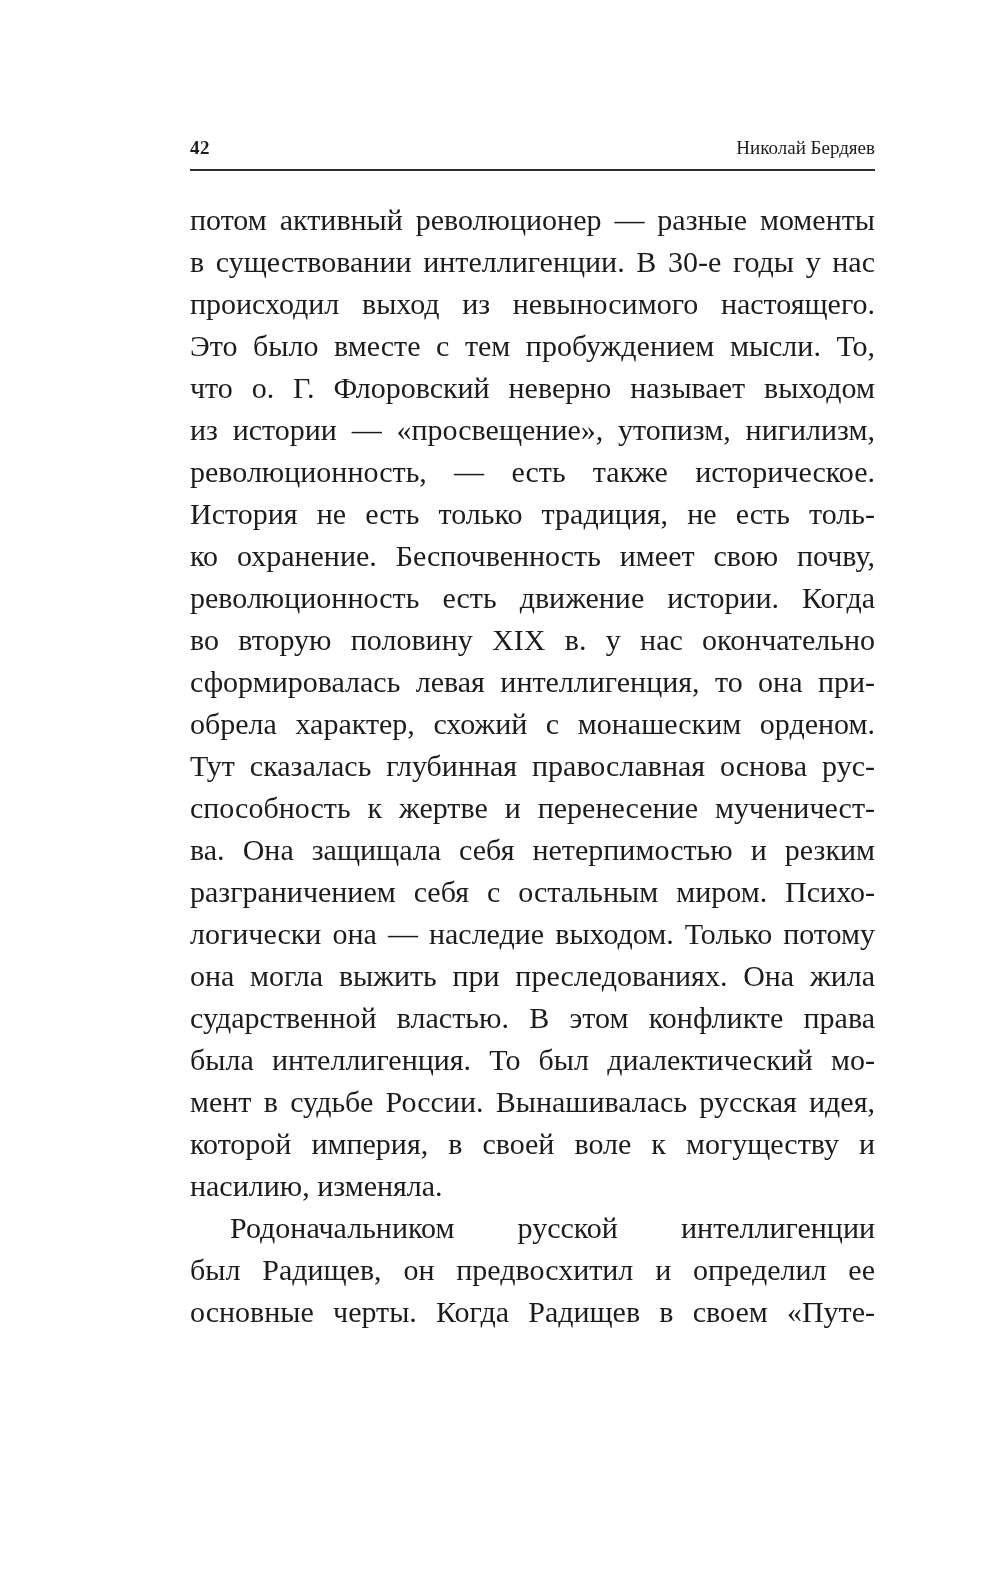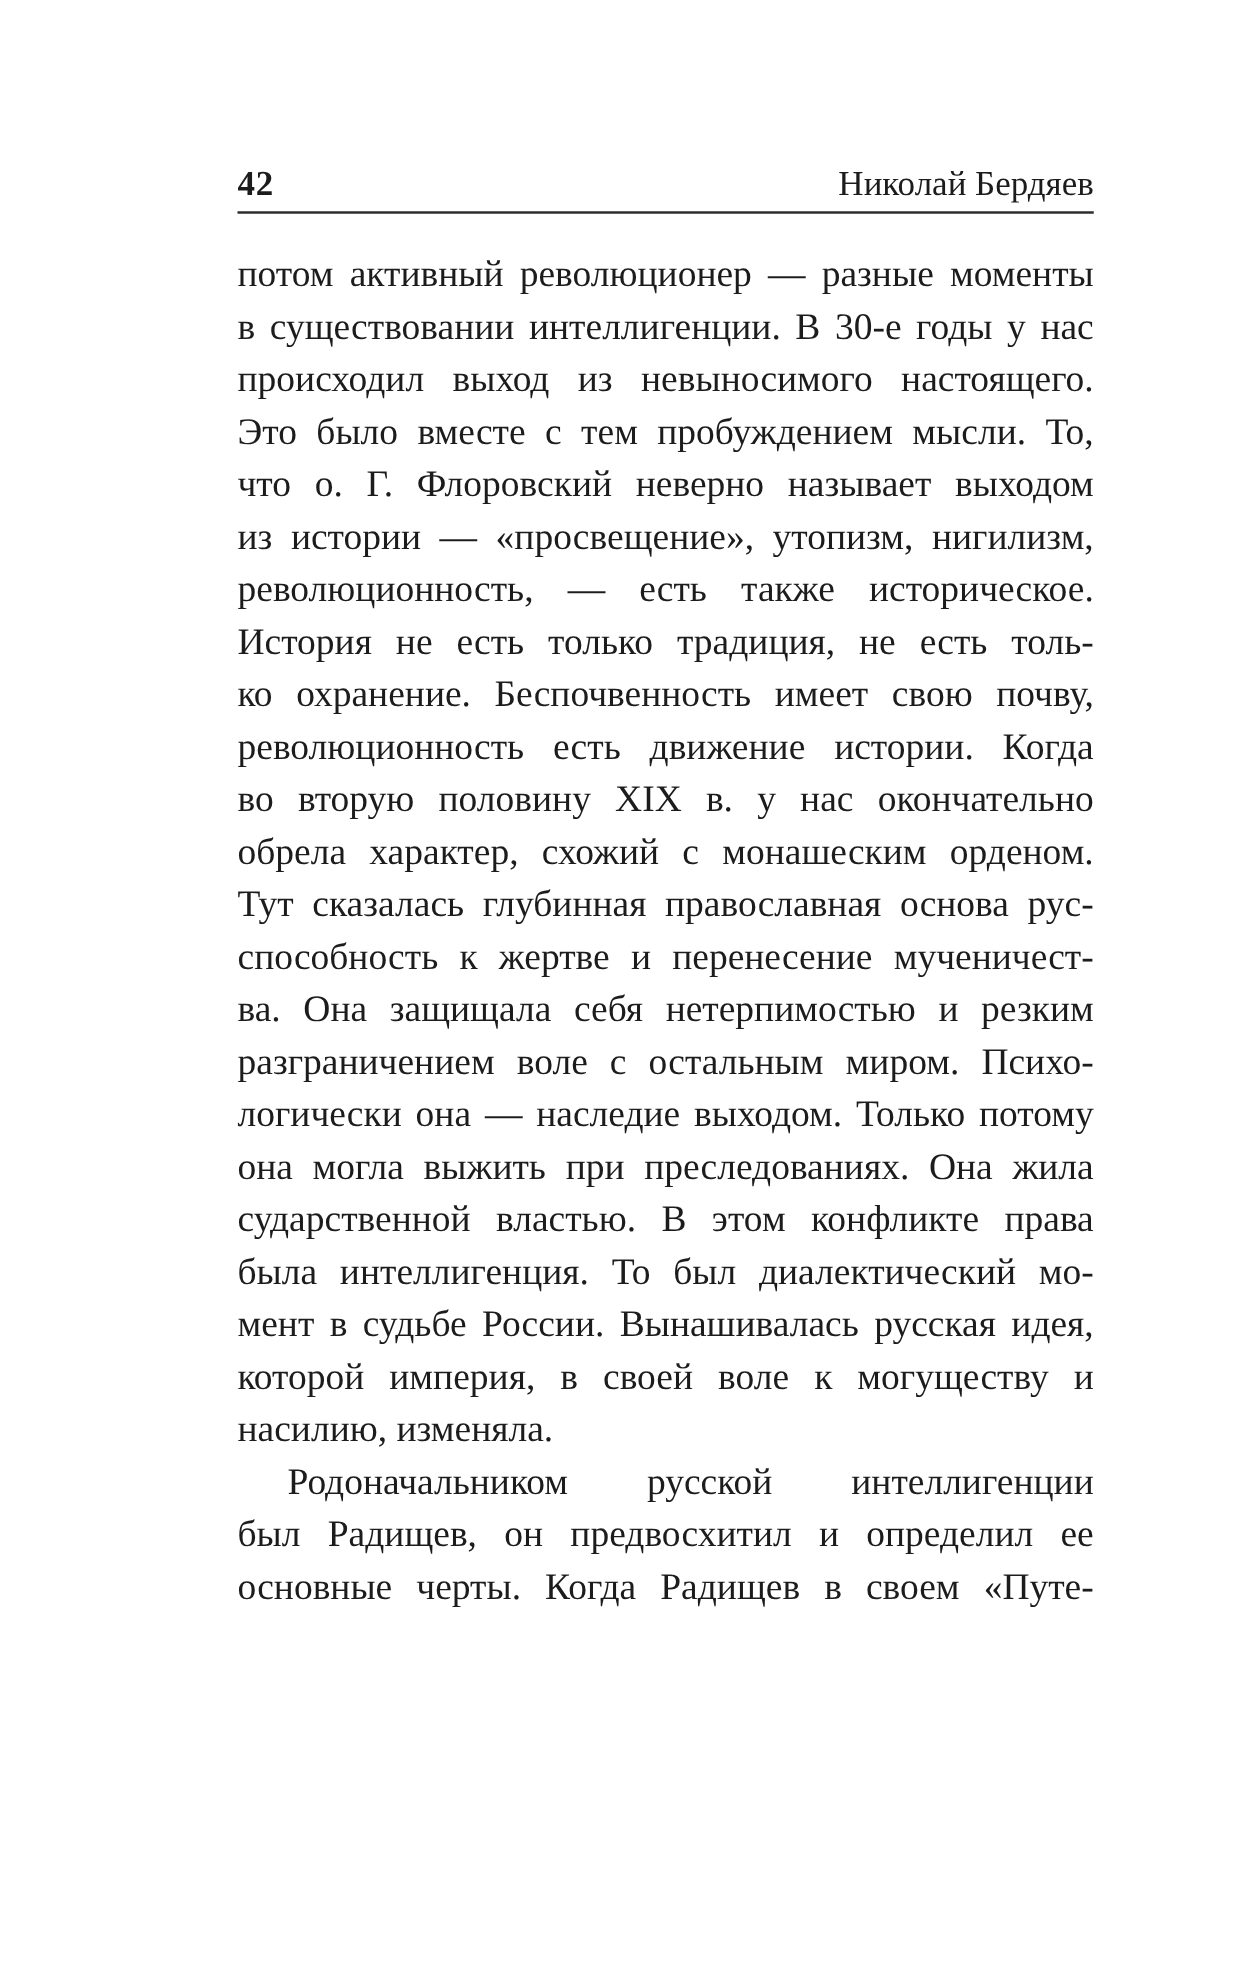--- a/index.html
+++ b/index.html
@@ -17,21 +17,21 @@
     overflow: hidden;
   }
   .page-header {
     position: absolute;
     left: 190px;
     width: 685px;
     top: 131px;
     display: flex;
     justify-content: space-between;
     align-items: center;
-    font-size: 28px;
+    font-size: 19px;
     line-height: 34px;
     gap: 28px;
   }
   .page-number {
     font-weight: bold;
     letter-spacing: 0.5px;
   }
   .running-title {
     font-weight: normal;
   }
@@ -81,25 +81,26 @@
         <div class="text-line">в существовании интеллигенции. В 30-е годы у нас</div>
         <div class="text-line">происходил выход из невыносимого настоящего.</div>
         <div class="text-line">Это было вместе с тем пробуждением мысли. То,</div>
         <div class="text-line">что о. Г. Флоровский неверно называет выходом</div>
         <div class="text-line">из истории — «просвещение», утопизм, нигилизм,</div>
         <div class="text-line">революционность, — есть также историческое.</div>
         <div class="text-line">История не есть только традиция, не есть толь-</div>
         <div class="text-line">ко охранение. Беспочвенность имеет свою почву,</div>
         <div class="text-line">революционность есть движение истории. Когда</div>
         <div class="text-line">во вторую половину XIX в. у нас окончательно</div>
+        <div class="text-line">сформировалась левая интеллигенция, то она при-</div>
         <div class="text-line">обрела характер, схожий с монашеским орденом.</div>
         <div class="text-line">Тут сказалась глубинная православная основа рус-</div>
         <div class="text-line">способность к жертве и перенесение мученичест-</div>
         <div class="text-line">ва. Она защищала себя нетерпимостью и резким</div>
-        <div class="text-line">разграничением воле с остальным миром. Психо-</div>
+        <div class="text-line">разграничением себя с остальным миром. Психо-</div>
         <div class="text-line">логически она — наследие выходом. Только потому</div>
         <div class="text-line">она могла выжить при преследованиях. Она жила</div>
         <div class="text-line">сударственной властью. В этом конфликте права</div>
         <div class="text-line">была интеллигенция. То был диалектический мо-</div>
         <div class="text-line">мент в судьбе России. Вынашивалась русская идея,</div>
         <div class="text-line">которой империя, в своей воле к могуществу и</div>
         <div class="text-line last-left">насилию, изменяла.</div>
       </div>
       <div>
         <div class="text-line indent">Родоначальником русской интеллигенции</div>

